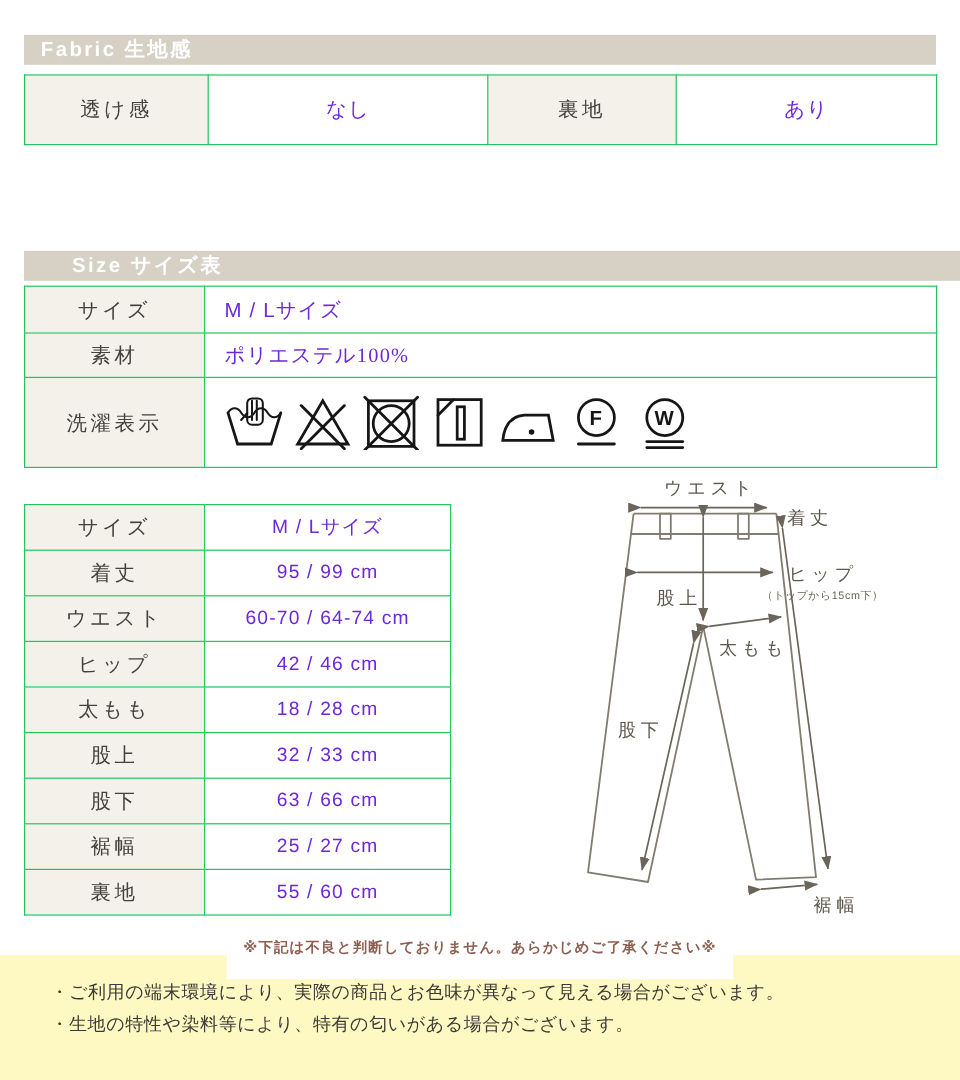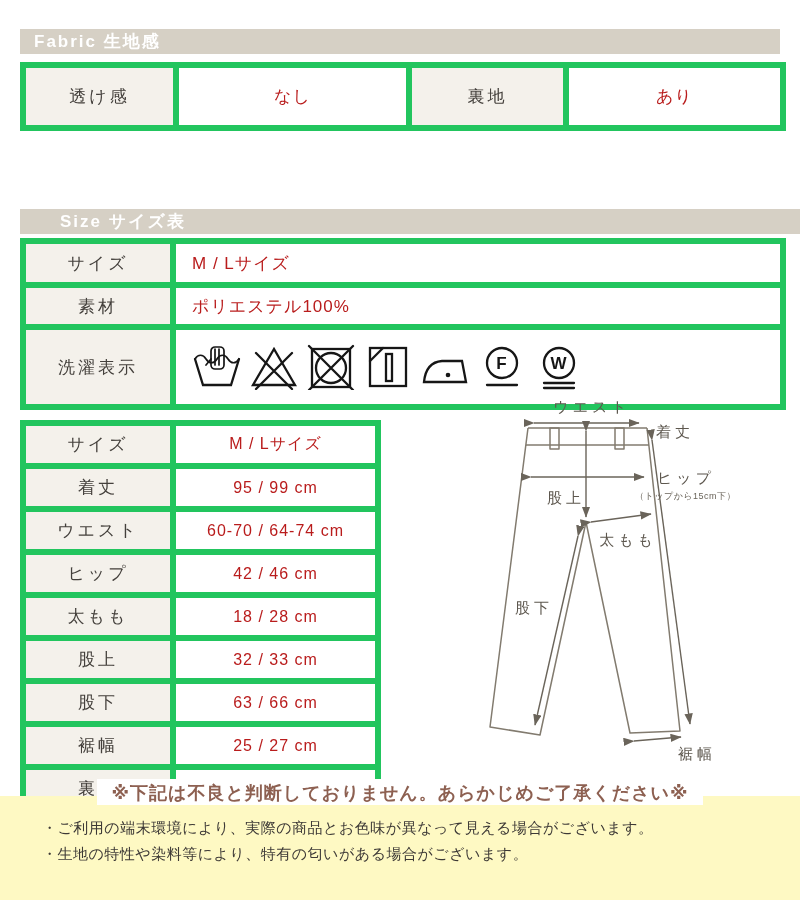--- a/index.html
+++ b/index.html
@@ -9,49 +9,49 @@
   .section-bar{
     position:absolute;left:20px;width:746px;height:25px;
     background:#d6d0c5;color:#ffffff;
     font-size:17px;line-height:25px;letter-spacing:2px;
     padding-left:14px;font-weight:bold;
   }
   #bar-fabric{top:29px;}
   #bar-size{top:209px;padding-left:40px;}
 
   table{border-collapse:collapse;table-layout:fixed;position:absolute;background:#fff;}
-  td{border:6px solid #22c55e;color:#44403c;font-size:17px;overflow:hidden;}
+  td{border:1px solid #22c55e;color:#44403c;font-size:17px;overflow:hidden;}
   td.lab{background:#f4f1eb;text-align:center;letter-spacing:3px;}
-  td.val{background:#ffffff;text-align:center;letter-spacing:1px;color:#b91c1c;}
+  td.val{background:#ffffff;text-align:center;letter-spacing:1px;color:#6d28d9;}
   td.val.left{text-align:left;padding-left:16px;}
 
   #fabric-table{left:20px;top:62px;width:760px;}
   #fabric-table td{height:55px;}
 
   #spec-table{left:20px;top:238px;width:760px;}
   #spec-table td.val{text-align:left;padding-left:16px;}
   #spec-table tr.r1 td{height:36px;}
-  #spec-table tr.r2 td{height:34px;}
+  #spec-table tr.r2 td{height:34px;font-family:Liberation Serif, serif;}
   #spec-table tr.r3 td{height:72px;}
 
   #care-icons{display:flex;align-items:center;gap:7px;padding-left:0;}
   #care-icons svg{display:block;}
 
   #meas-table{left:20px;top:420px;width:355px;}
   #meas-table td{height:35px;}
   #meas-table td.val{font-size:16px;}
 
   #diagram{position:absolute;left:420px;top:392px;}
 
   #warning{
     position:absolute;top:779px;left:0;width:800px;text-align:center;z-index:2;
   }
   #warning span{
-    display:inline-block;background:#ffffff;padding:2px 14px 0;
-    color:#8d6051;font-weight:bold;font-size:18px;letter-spacing:1px;
+    display:inline-block;background:#ffffff;padding:2px 14px 18px;
+    color:#8d6051;font-weight:bold;font-size:12px;letter-spacing:1px;
   }
   #notes{
     position:absolute;top:796px;left:0;width:800px;height:104px;
     background:#fef9c3;box-sizing:border-box;
     padding:19px 10px 0 42px;z-index:1;
   }
   .note-line{
     font-size:15px;color:#3d3936;line-height:25.5px;letter-spacing:0.5px;
     white-space:nowrap;
   }

